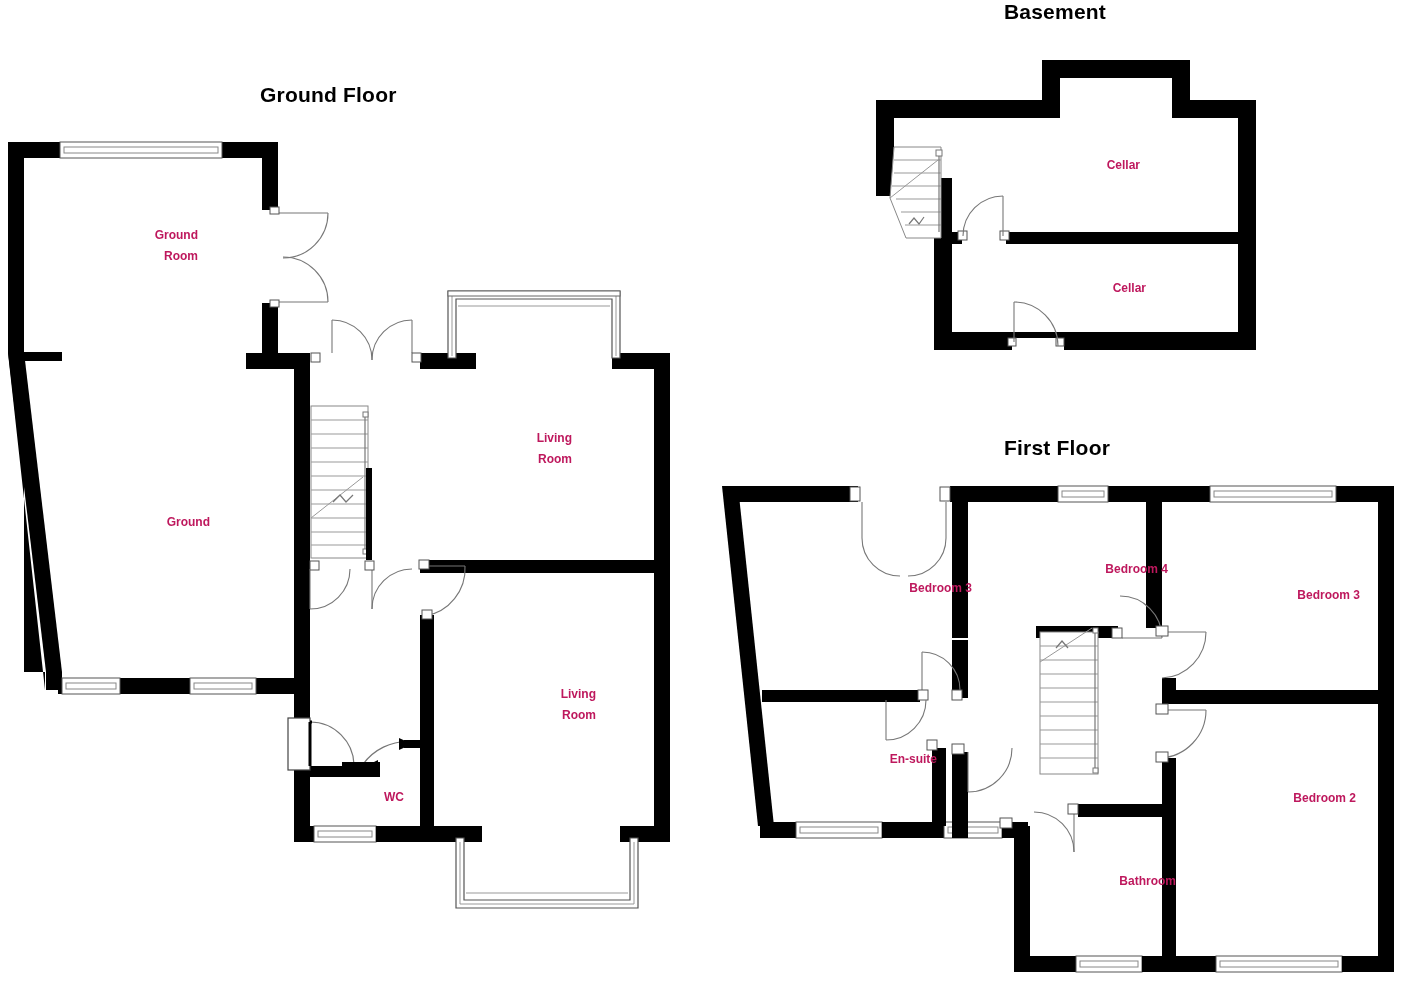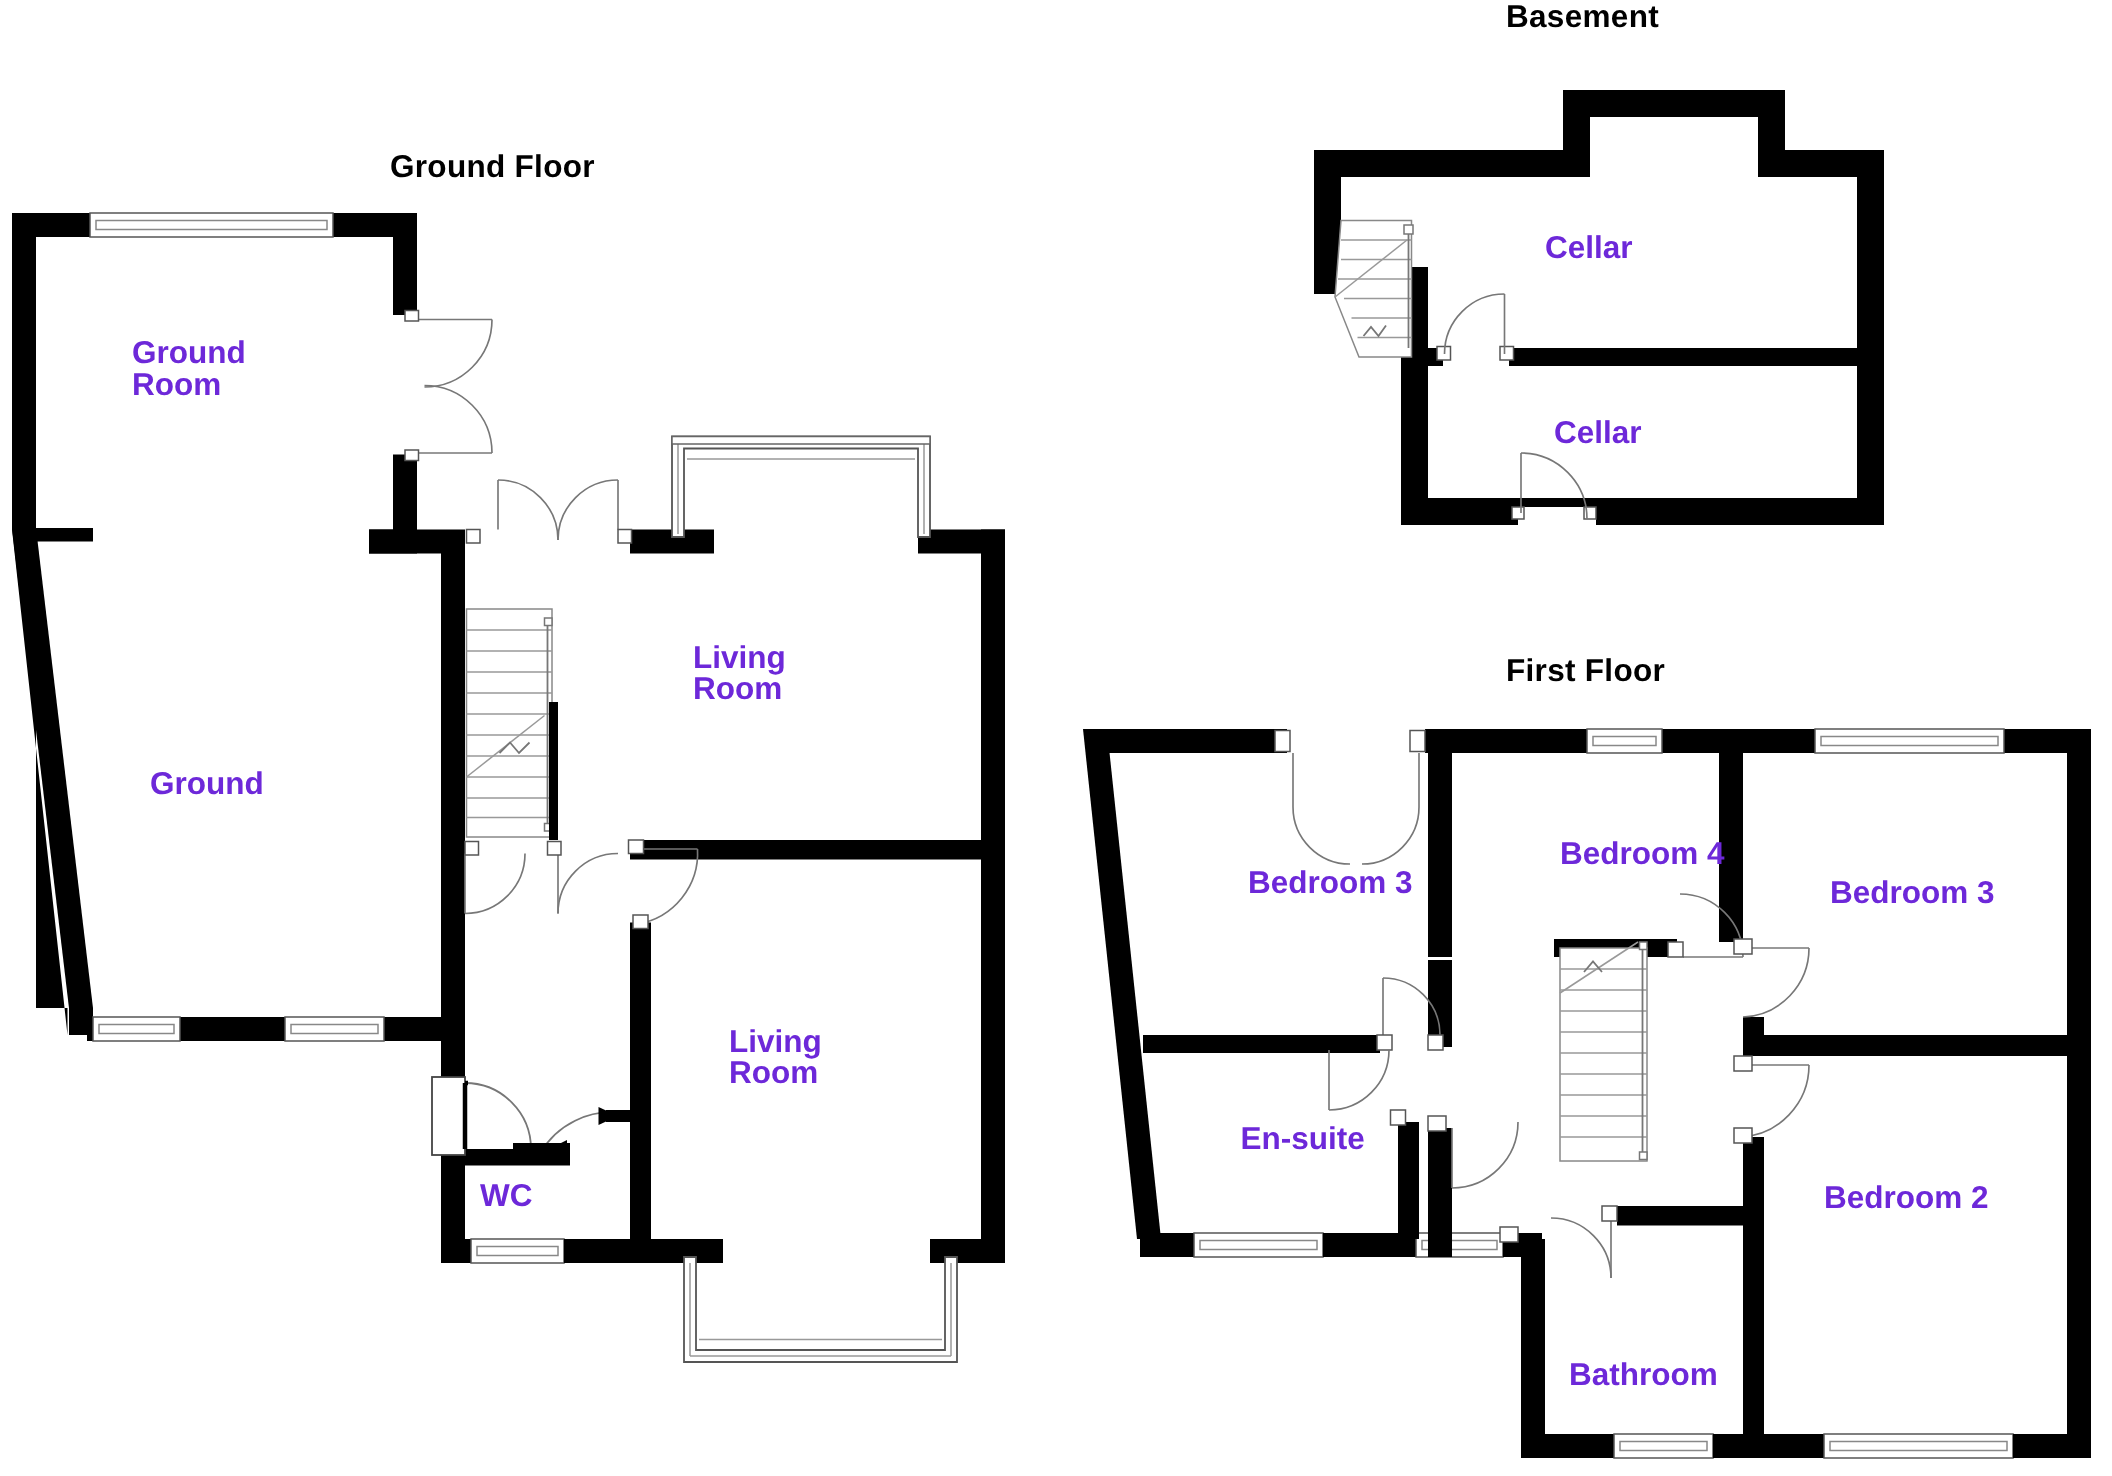--- a/index.html
+++ b/index.html
@@ -31,23 +31,23 @@
     position: absolute;
     font-weight: bold;
     font-size: 21px;
     color: #000000;
     white-space: nowrap;
     letter-spacing: 0.2px;
   }
   .room-label {
     position: absolute;
     font-weight: bold;
-    font-size: 21px;
-    color: #6d28d9;
-    text-align: left;
+    font-size: 12px;
+    color: #be185d;
+    text-align: right;
     white-space: nowrap;
     line-height: 21px;
   }
   .room-label.two-line { line-height: 21px; }
 </style>
 </head>
 <body>
 
 <div id="plan-root">
 
@@ -362,21 +362,21 @@
 
       <g>
         <path d="M 1162,710 L 1206,710" stroke="#777777" stroke-width="1.1" fill="none"></path>
         <path d="M 1206,710 A 48,48 0 0 1 1160,758" fill="none" stroke="#777777" stroke-width="1.1"></path>
         <rect x="1156" y="704" width="12" height="10" fill="#ffffff" stroke="#555555" stroke-width="1"></rect>
         <rect x="1156" y="752" width="12" height="10" fill="#ffffff" stroke="#555555" stroke-width="1"></rect>
       </g>
     </g>
   </svg>
 
-  <div class="floor-title" style="left:260px; top:100px;">Ground Floor</div>
+  <div class="floor-title" style="left:260px; top:83px;">Ground Floor</div>
 
   <div class="floor-title" style="left:1004px; top:0;">Basement</div>
 
   <div class="floor-title" style="left:1004px; top:436px;text-align:right;">First Floor</div>
 
   <div class="room-label two-line" style="left:88px; top:225px; width:110px;">
     <div>Ground</div>
     <div>Room</div>
   </div>
 
@@ -401,15 +401,15 @@
   <div class="room-label" style="left:832px; top:578px; width:140px;">Bedroom 3</div>
 
   <div class="room-label" style="left:1040px; top:559px; width:128px;">Bedroom 4</div>
 
   <div class="room-label" style="left:1220px; top:585px; width:140px;">Bedroom 3</div>
 
   <div class="room-label" style="left:1216px; top:788px; width:140px;">Bedroom 2</div>
 
   <div class="room-label" style="left:827px; top:749px; width:110px;">En-suite</div>
 
-  <div class="room-label" style="left:1046px; top:871px; width:130px;margin-top:35px;">Bathroom</div>
+  <div class="room-label" style="left:1046px; top:871px; width:130px;">Bathroom</div>
 
 </div>
 
 </body></html>

